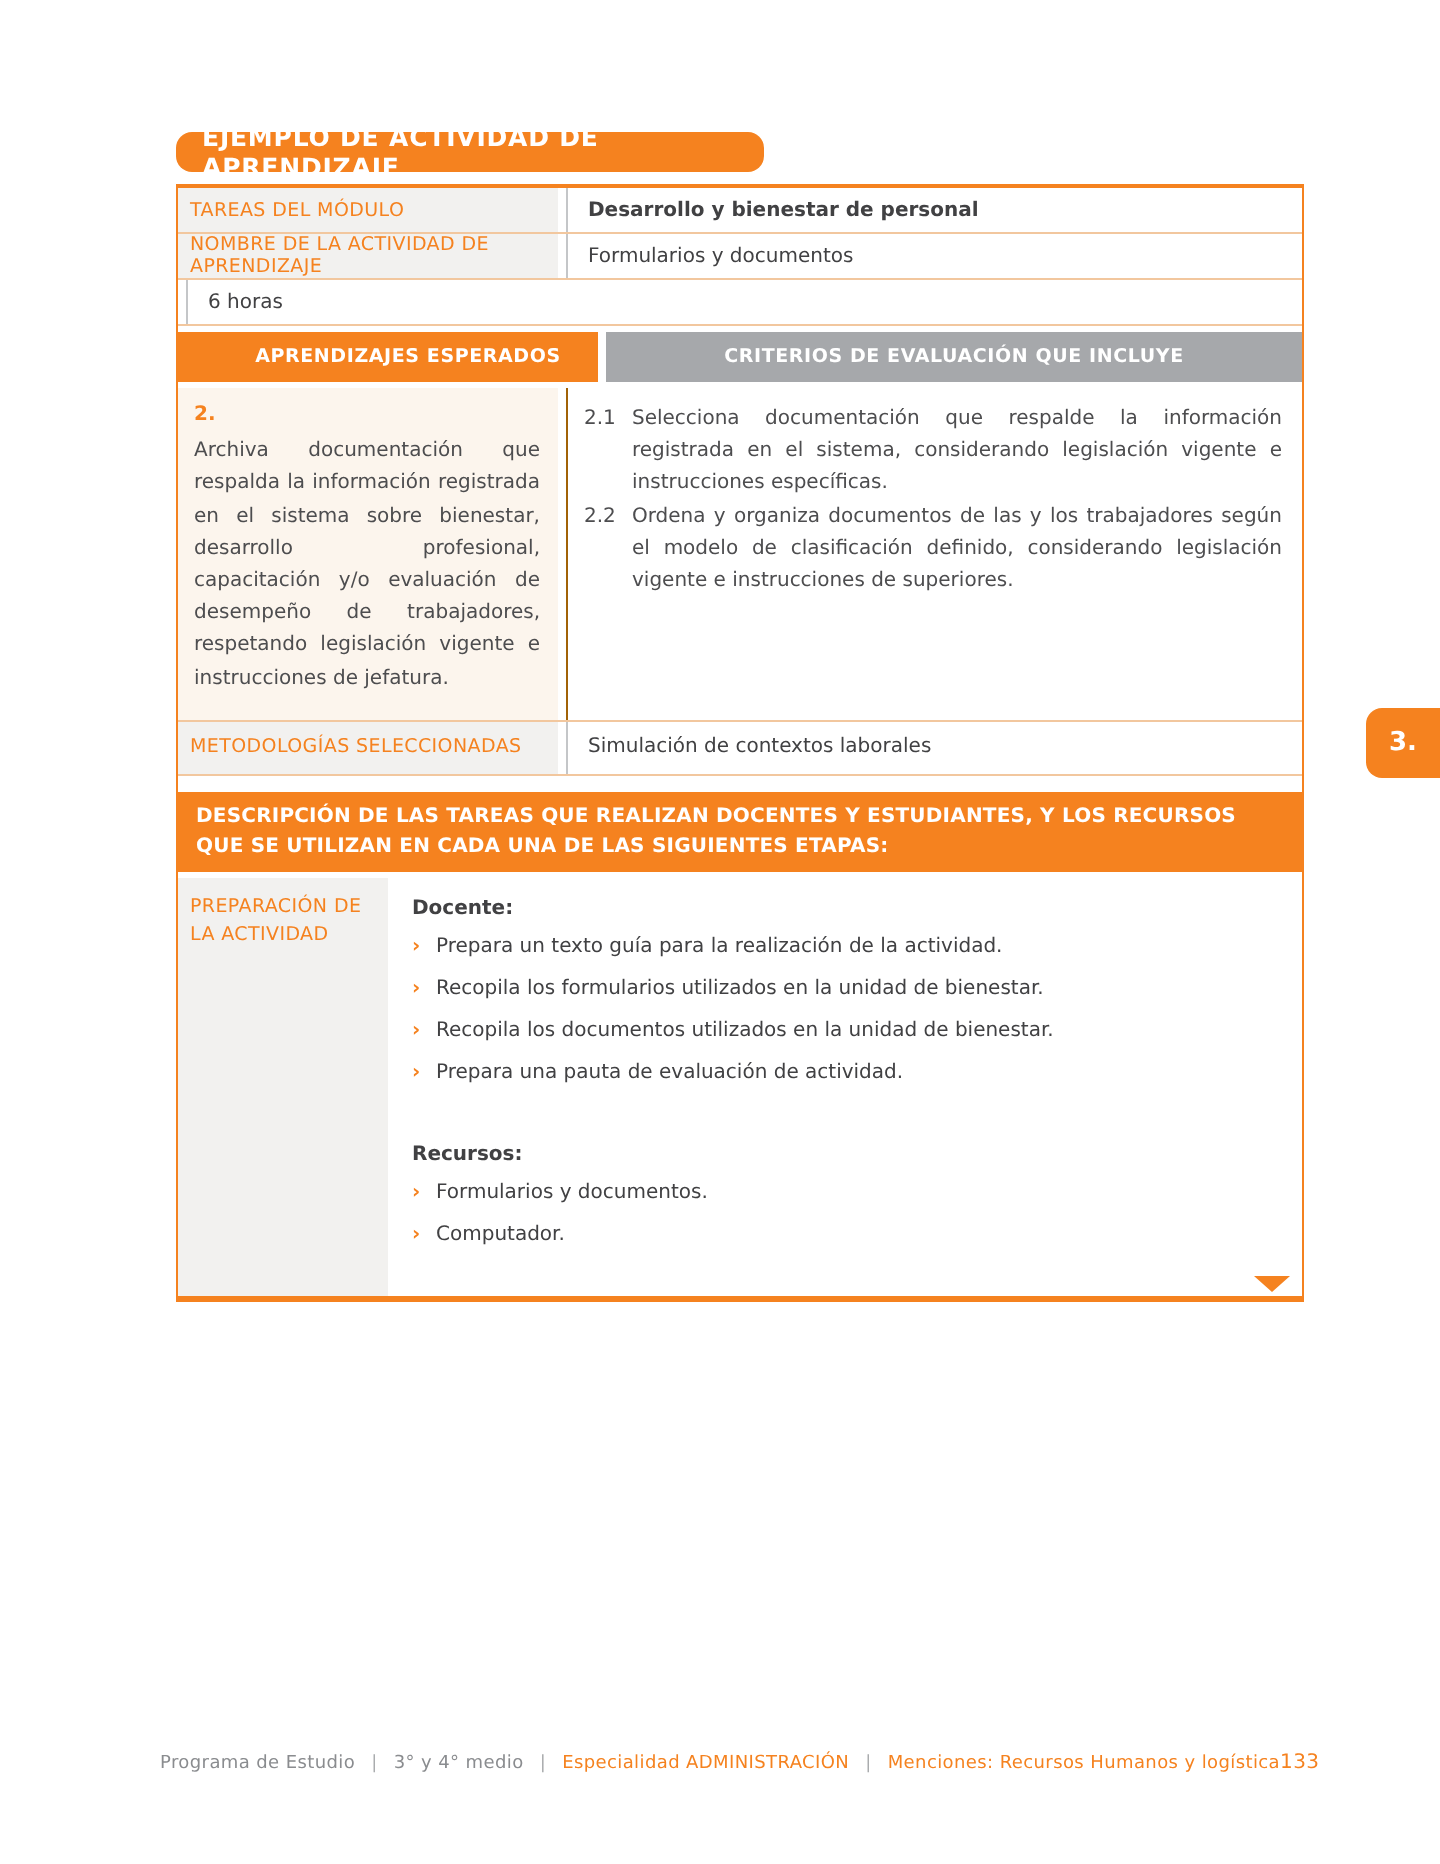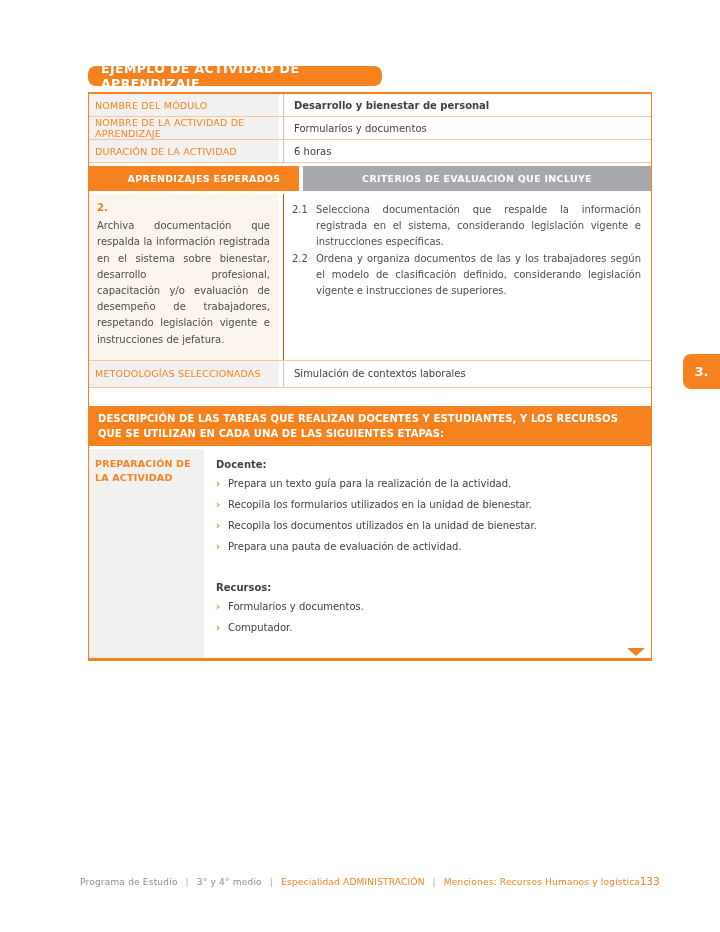--- a/index.html
+++ b/index.html
@@ -57,27 +57,27 @@
     font-size:10px; line-height:1.62; color:#4d4d4f;
   }
   .crit-item { display:flex; }
   .crit-num { width:24px; flex:none; }
   .crit-text { flex:1; text-align:justify; }
 
   .met-row { display:flex; height:26px; border-bottom:1px solid #f2c79e; }
 
   .desc-banner {
     background:#f5821f; color:#fff; font-weight:bold; font-size:10px;
-    line-height:1.5; letter-spacing:.1px; padding:5px 9px; margin-top:18px;
+    line-height:1.5; letter-spacing:.1px; padding:5px 9px; margin-top:8px;
   }
 
   .prep-row { display:flex; margin-top:3px; position:relative; min-height:148px; }
   .prep-label {
-    width:115px; flex:none; box-sizing:border-box; background:#f2f1ef; color:#f5821f;
-    font-size:9.5px; line-height:1.55; letter-spacing:.2px; padding:8px 6px;font-weight:bold;
+    width:105px; flex:none; box-sizing:border-box; background:#f2f1ef; color:#f5821f;
+    font-size:9.5px; line-height:1.55; letter-spacing:.2px; padding:8px 6px;
   }
   .prep-gutter { width:6px; background:#fff; }
   .prep-content { flex:1; padding:8px 14px 16px 6px; font-size:10px; color:#414143; }
   .group-title { font-weight:bold; margin:2px 0 7px; }
   .group-title.recursos { margin-top:28px; }
   .bullet-row { display:flex; margin-bottom:7px; line-height:1.4; }
   .bullet { color:#f5821f; font-weight:bold; width:12px; flex:none; }
   .bullet-text { flex:1; }
   .triangle {
     position:absolute; right:6px; bottom:2px; width:0; height:0;
@@ -107,31 +107,30 @@
 
 <div class="page">
 
   <div class="doc">
 
     <div class="banner">EJEMPLO DE ACTIVIDAD DE APRENDIZAJE</div>
 
     <div class="tbl">
 
       <div class="info-row">
-        <div class="label-cell">NOMBRE DEL MÓDULO</div>
+        <div class="label-cell">TAREAS DEL MÓDULO</div>
         <div class="gutter"></div>
         <div class="value-cell value-bold">Desarrollo y bienestar de personal</div>
       </div>
       <div class="info-row">
         <div class="label-cell">NOMBRE DE LA ACTIVIDAD DE APRENDIZAJE</div>
         <div class="gutter"></div>
         <div class="value-cell">Formularios y documentos</div>
       </div>
       <div class="info-row">
-        <div class="label-cell">DURACIÓN DE LA ACTIVIDAD</div>
         <div class="gutter"></div>
         <div class="value-cell">6 horas</div>
       </div>
 
       <div class="hdr-row">
         <div class="hdr-left">APRENDIZAJES ESPERADOS</div>
         <div class="gutter"></div>
         <div class="hdr-right">CRITERIOS DE EVALUACIÓN QUE INCLUYE</div>
       </div>
 

